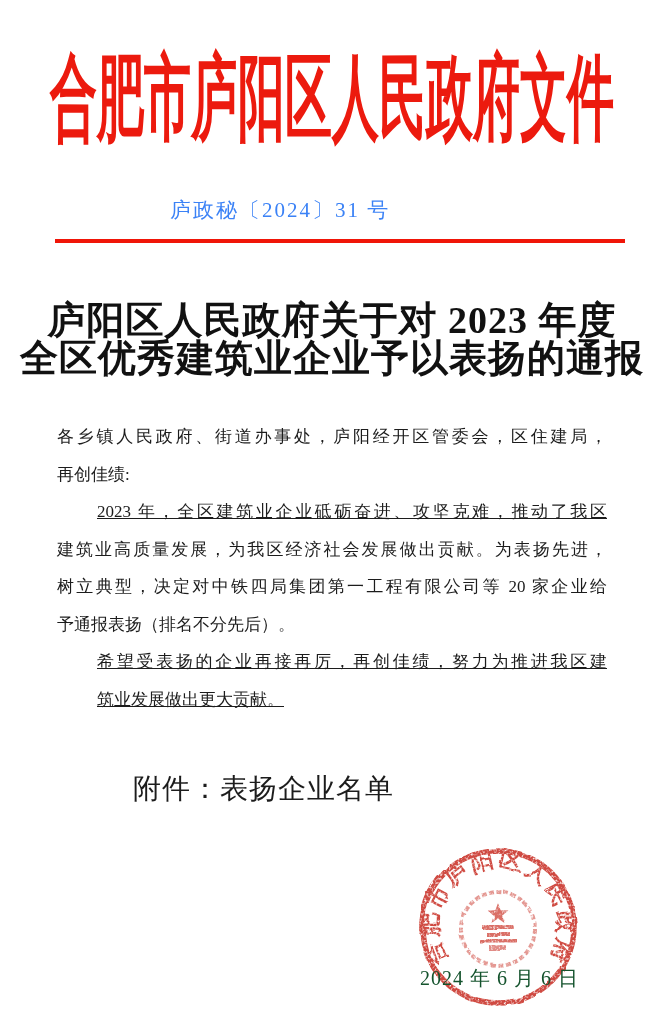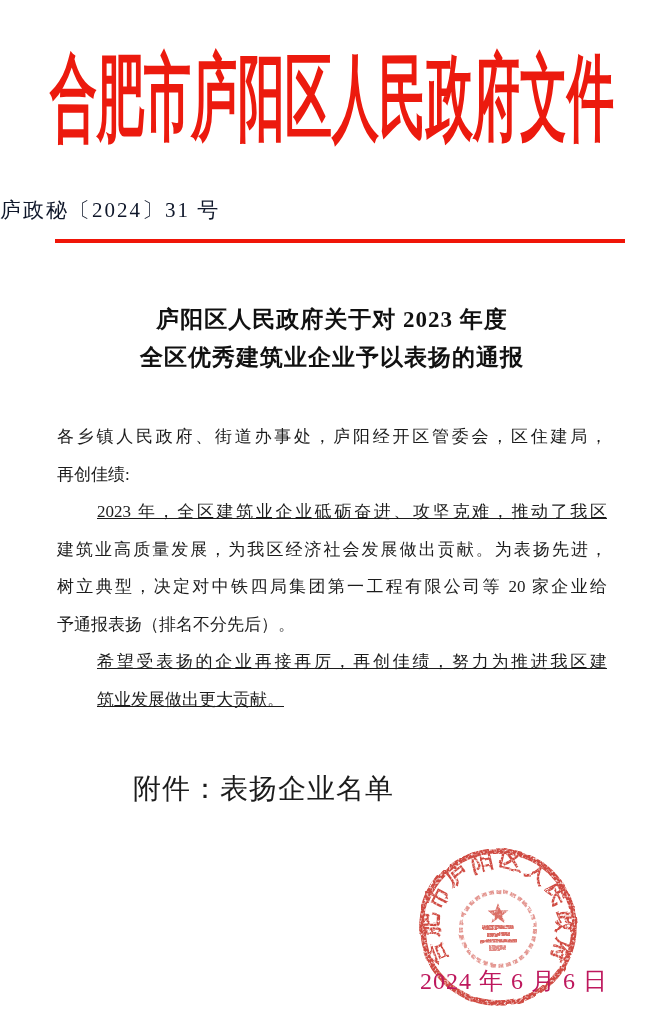--- a/index.html
+++ b/index.html
@@ -23,31 +23,32 @@
     text-align:center;
     font-size:47px;font-weight:bold;
     color:var(--header_red);
     letter-spacing:0px;
     transform:scaleY(2.0);
     transform-origin:center top;
     white-space:nowrap;
   }
   .doc-number{
     position:absolute;top:196px;left:0;width:560px;
+    text-align:center;
     font-size:21px;letter-spacing:2px;
-    color:#0f172a;
+    color:#3b82f6;
   }
   .red-rule{
     position:absolute;top:239px;left:55px;width:570px;height:4px;
     background:var(--rule_red);
   }
   .doc-title{
     position:absolute;top:301px;left:0;width:664px;
     text-align:center;
-    font-size:23px;font-weight:bold;line-height:38px;
+    font-size:38px;font-weight:bold;line-height:38px;
     letter-spacing:1px;color:#111;
   }
   .body-block{
     position:absolute;top:418px;left:57px;width:550px;
     font-size:17px;color:var(--body_text);
   }
   .line{
     height:37.5px;line-height:37.5px;
     white-space:nowrap;
   }
@@ -59,21 +60,21 @@
   .attachment{
     position:absolute;top:770px;left:133px;
     font-size:28px;letter-spacing:1px;
   }
   .seal{
     position:absolute;left:412px;top:841px;
     width:172px;height:172px;
   }
   .date-line{
     position:absolute;top:965px;left:420px;
-    font-size:24px;letter-spacing:1px;color:#be185d;
+    font-size:20px;letter-spacing:1px;color:#14532d;
     z-index:3;
   }
 </style>
 </head>
 <body>
 
 <div class="page">
 
   <div class="red-header">合肥市庐阳区人民政府文件</div>
 

